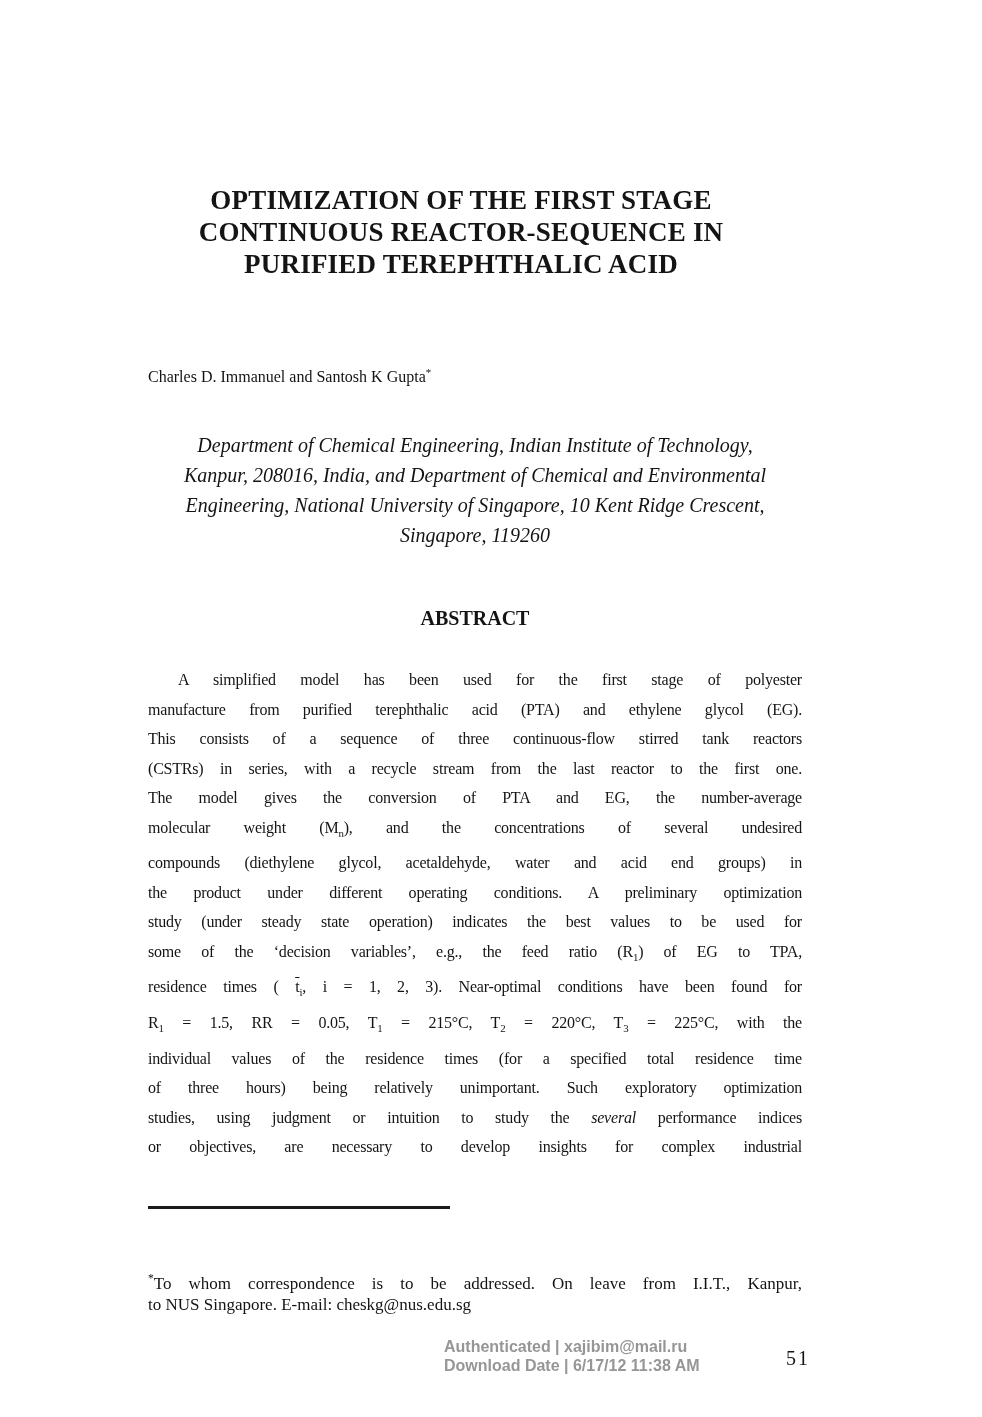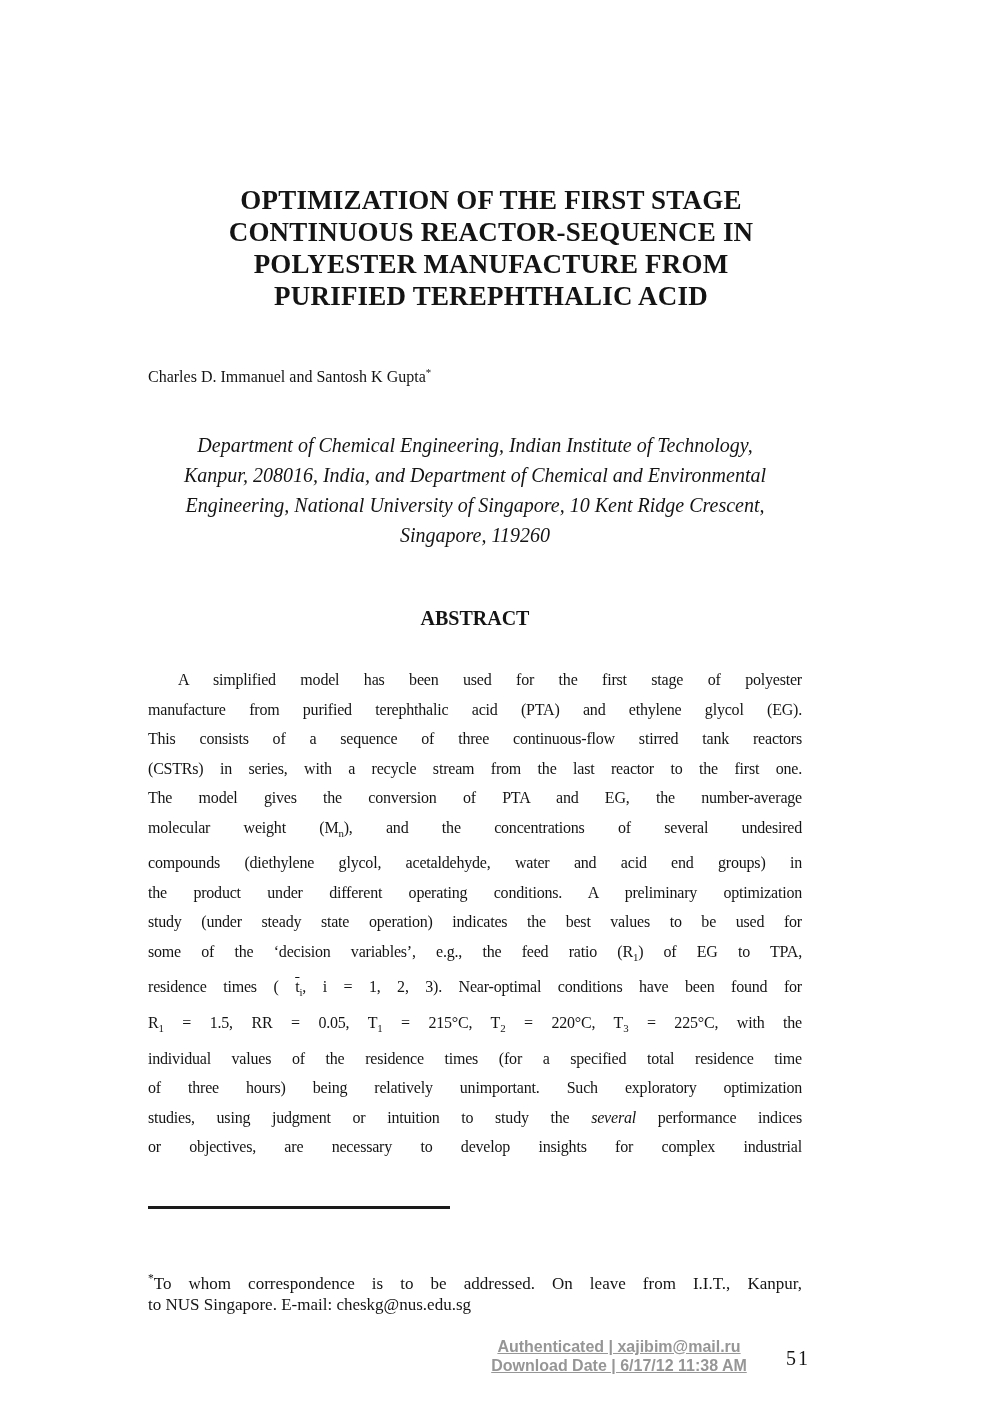--- a/index.html
+++ b/index.html
@@ -8,21 +8,21 @@
     width: 982px;
     height: 1417px;
     margin: 0 auto;
     background: #ffffff;
     font-family: "Liberation Serif", serif;
     color: #141414;
     overflow: hidden;
   }
   .title-block {
     position: absolute;
-    left: 164px; top: 184px;
+    left: 134px; top: 184px;
     width: 654px;
     text-align: center;
     font-weight: bold;
     font-size: 27px;
     line-height: 32px;
     letter-spacing: 0.2px;
   }
   .authors-line {
     position: absolute;
     left: 148px; top: 366px;
@@ -85,38 +85,36 @@
   .page-number {
     position: absolute;
     left: 786px; top: 1347px;
     font-size: 20px;
     letter-spacing: 2px;
   }
   .watermark {
     position: absolute;
     left: 444px; top: 1337px;
     width: 350px;
-    text-align: center;
+    text-align: left;
     font-family: "Liberation Sans", sans-serif;
     font-weight: 700;
     font-size: 16px;
     line-height: 19px;
     color: #969696;
-    text-decoration: underline;
   }
 </style>
 </head>
 <body>
 
 <div class="page">
 
   <header class="title-block">
     <div class="title-line">OPTIMIZATION OF THE FIRST STAGE</div>
     <div class="title-line">CONTINUOUS REACTOR-SEQUENCE IN</div>
-    <div class="title-line">POLYESTER MANUFACTURE FROM</div>
     <div class="title-line">PURIFIED TEREPHTHALIC ACID</div>
   </header>
 
   <div class="authors-line"><span>Charles D. Immanuel and Santosh K Gupta</span><span class="seg-sup">*</span></div>
 
   <div class="affiliation-block">
     <div>Department of Chemical Engineering, Indian Institute of Technology,</div>
     <div>Kanpur, 208016, India, and Department of Chemical and Environmental</div>
     <div>Engineering, National University of Singapore, 10 Kent Ridge Crescent,</div>
     <div>Singapore, 119260</div>

